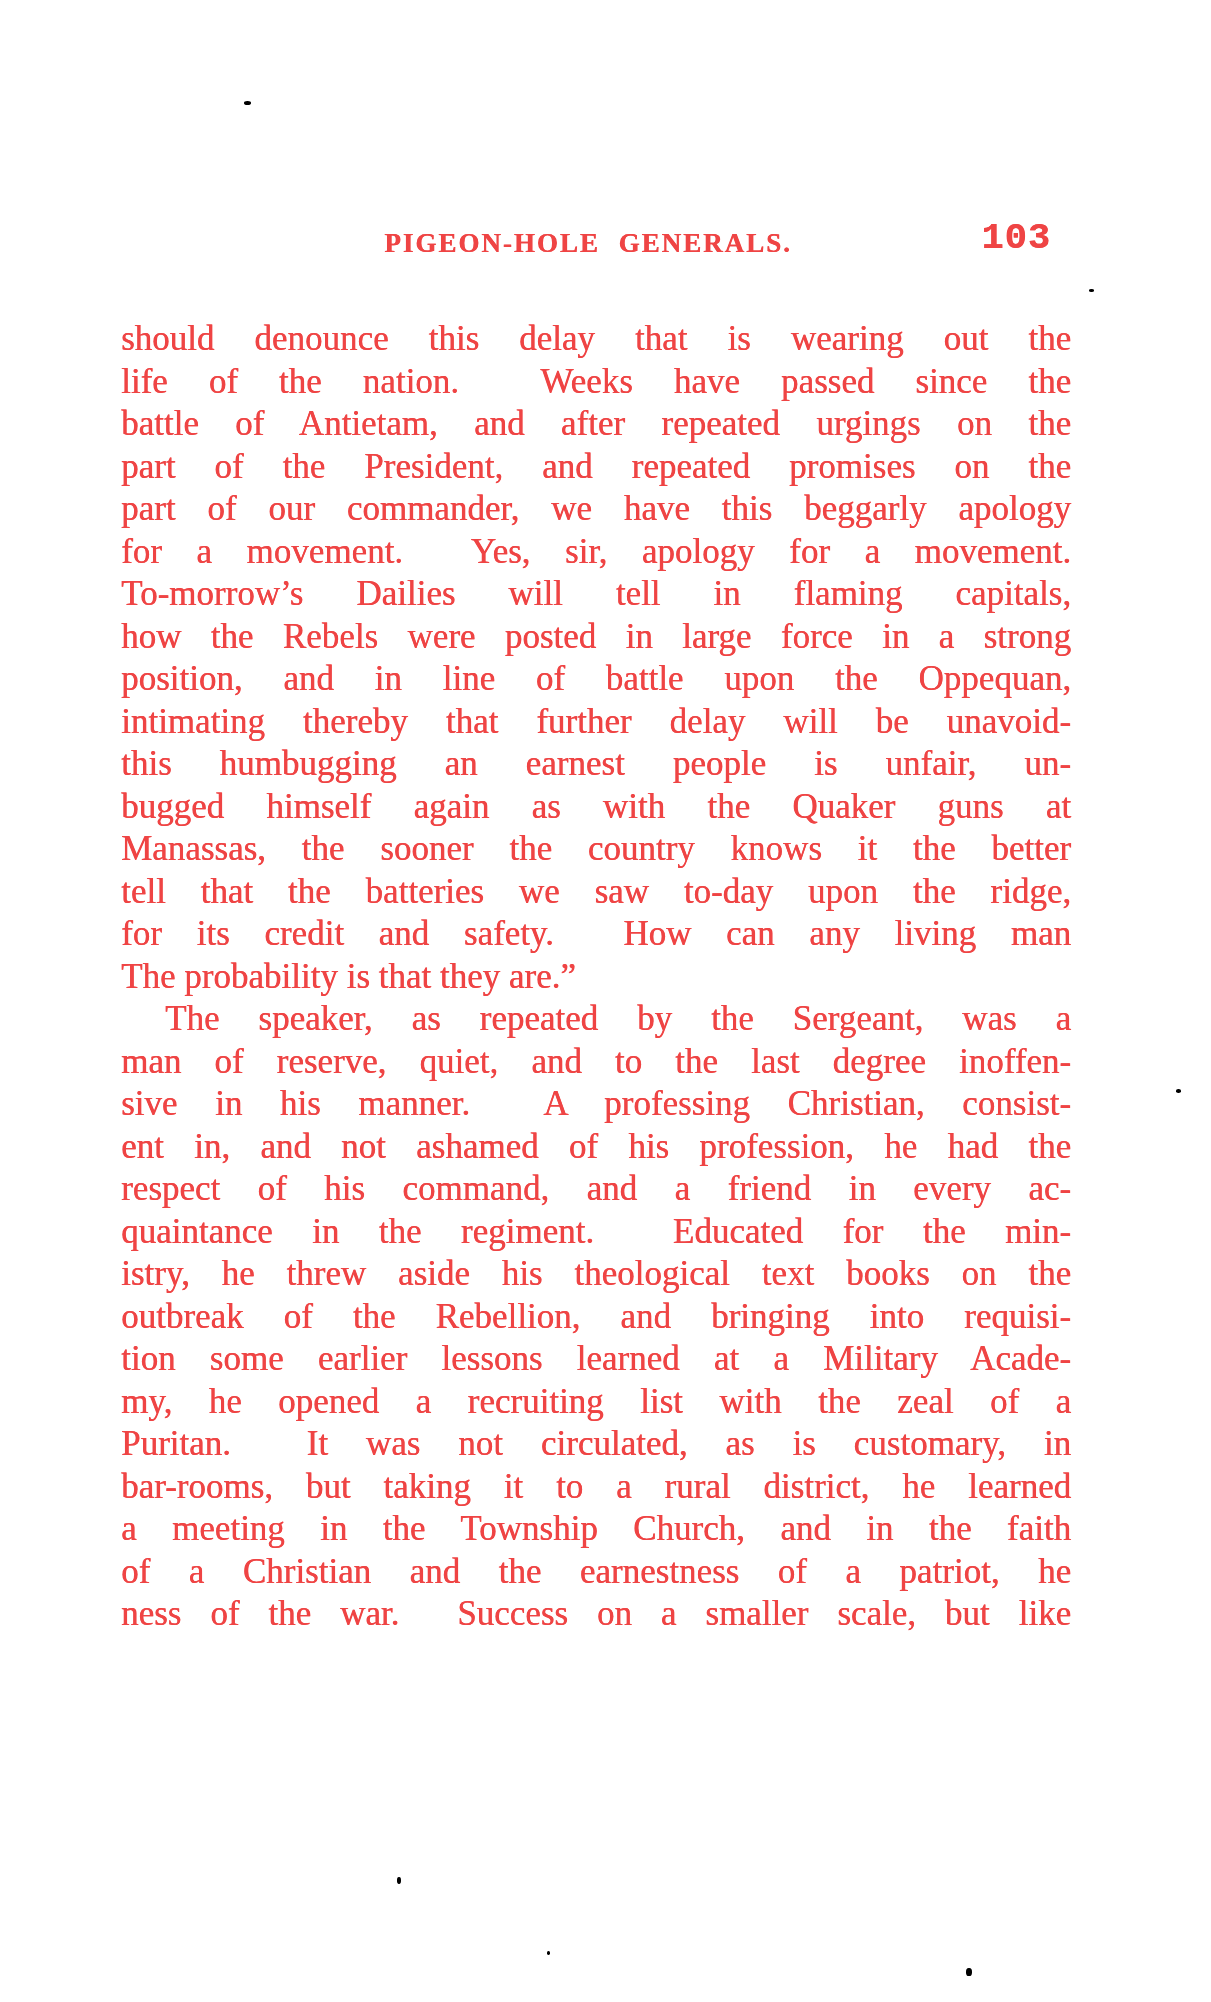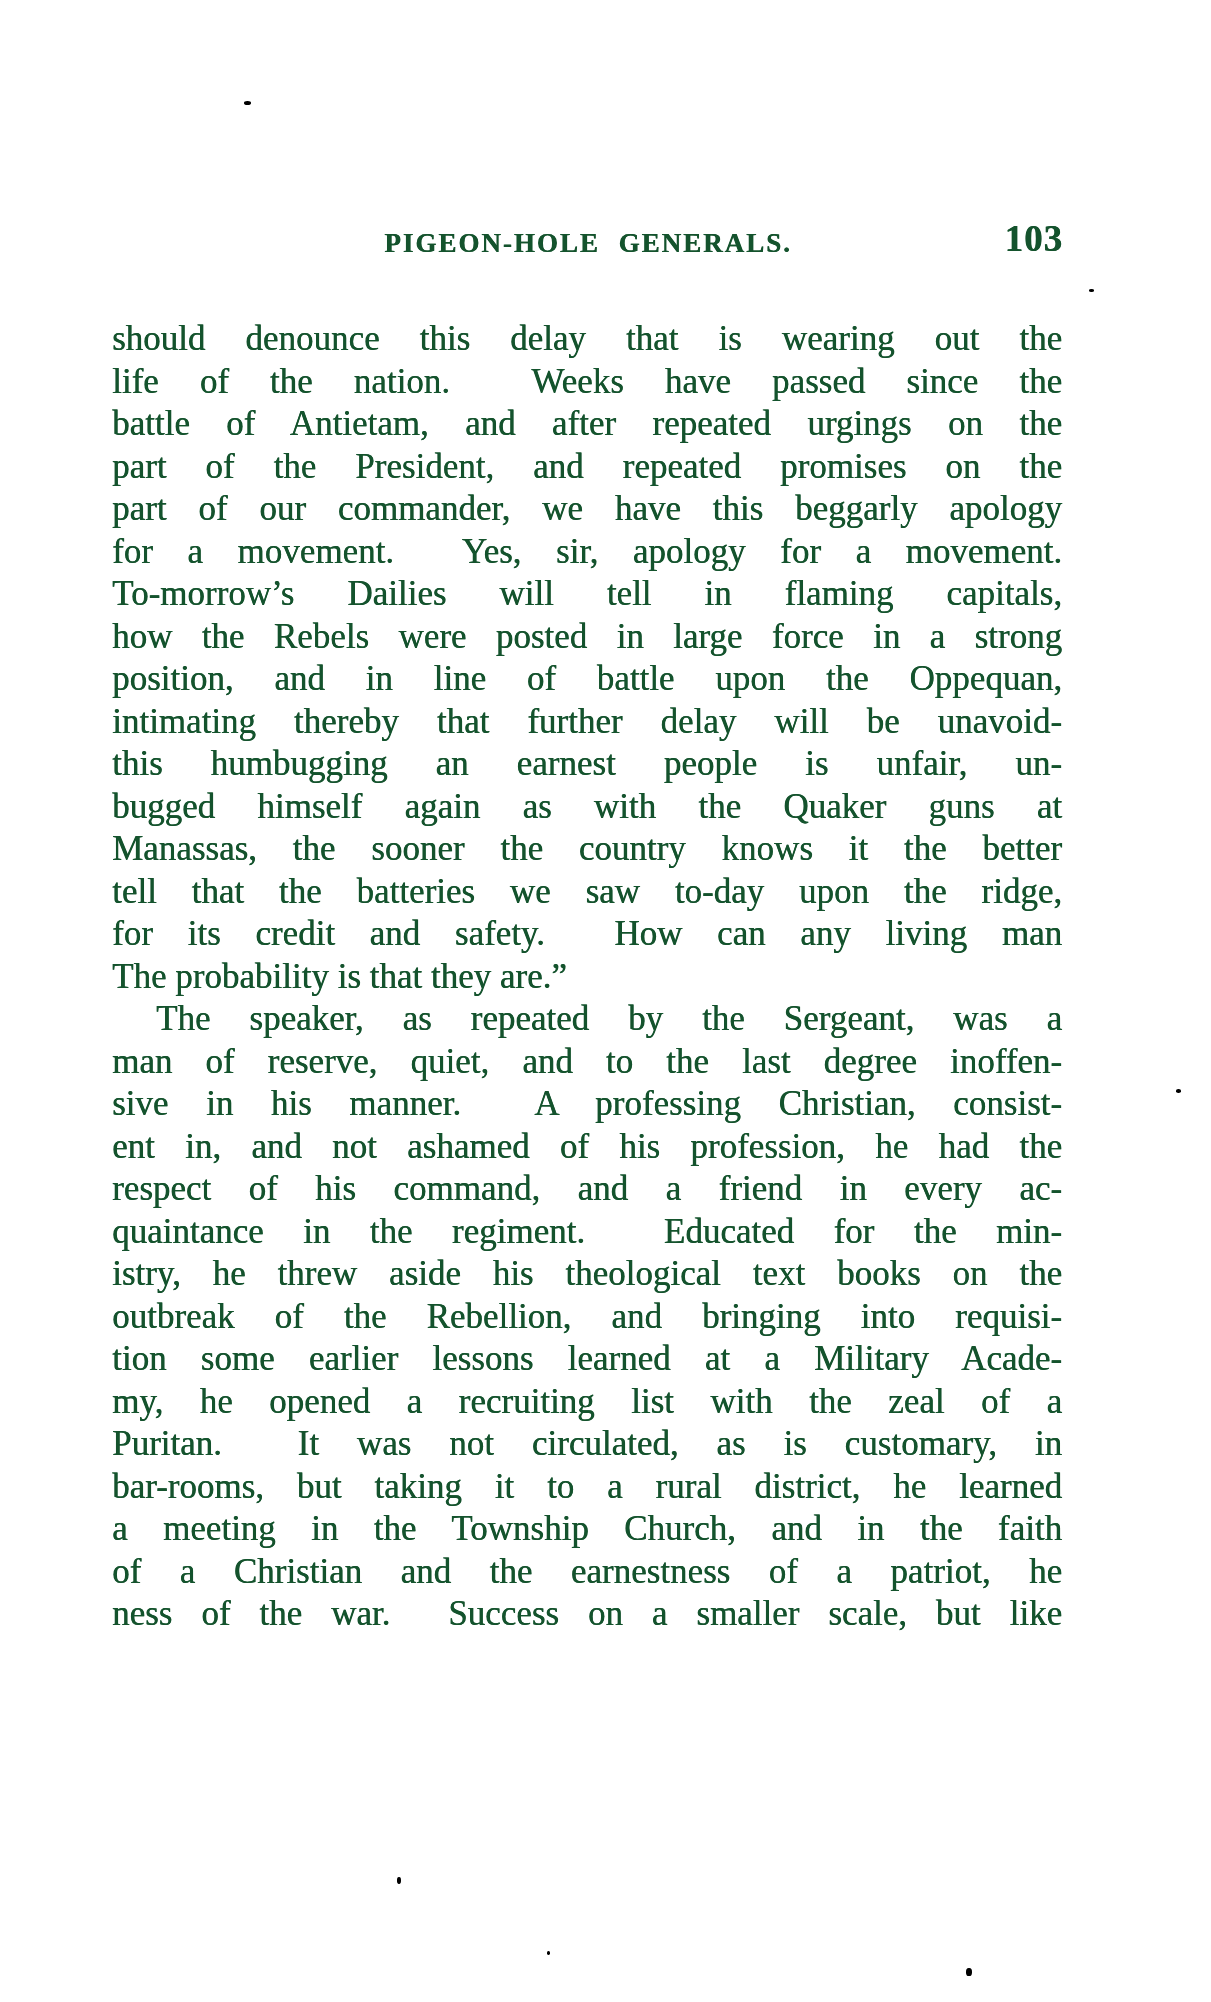--- a/index.html
+++ b/index.html
@@ -5,21 +5,21 @@
   html, body {
     margin: 0;
     padding: 0;
     background: #ffffff;
   }
   .page {
     position: relative;
     width: 1211px;
     height: 2002px;
     background: #ffffff;
-    color: #14532d;
+    color: #ef4444;
     overflow: hidden;
     font-family: "Liberation Serif", "DejaVu Serif", serif;
   }
   .running-head {
     position: absolute;
     top: 222px;
     left: 113px;
     width: 950px;
     height: 42px;
   }
@@ -30,30 +30,31 @@
     top: 6px;
     text-align: center;
     font-size: 27px;
     font-weight: bold;
     letter-spacing: 2px;
     word-spacing: 10px;
     text-shadow: 0.5px 0 currentColor;
   }
   .page-number {
     position: absolute;
-    right: 0;
+    right: 12px;
     top: -5px;
     font-size: 37px;
     font-weight: bold;
     letter-spacing: 1px;
     text-shadow: 0.4px 0 currentColor;
+    font-family: Liberation Mono, monospace;
   }
   .body-text {
     position: absolute;
-    left: 112px;
+    left: 121px;
     top: 318px;
     width: 950px;
     font-size: 35px;
     text-shadow: 0.45px 0 currentColor;
   }
   .line {
     height: 42.5px;
     line-height: 42.5px;
     text-align: justify;
     text-align-last: justify;

